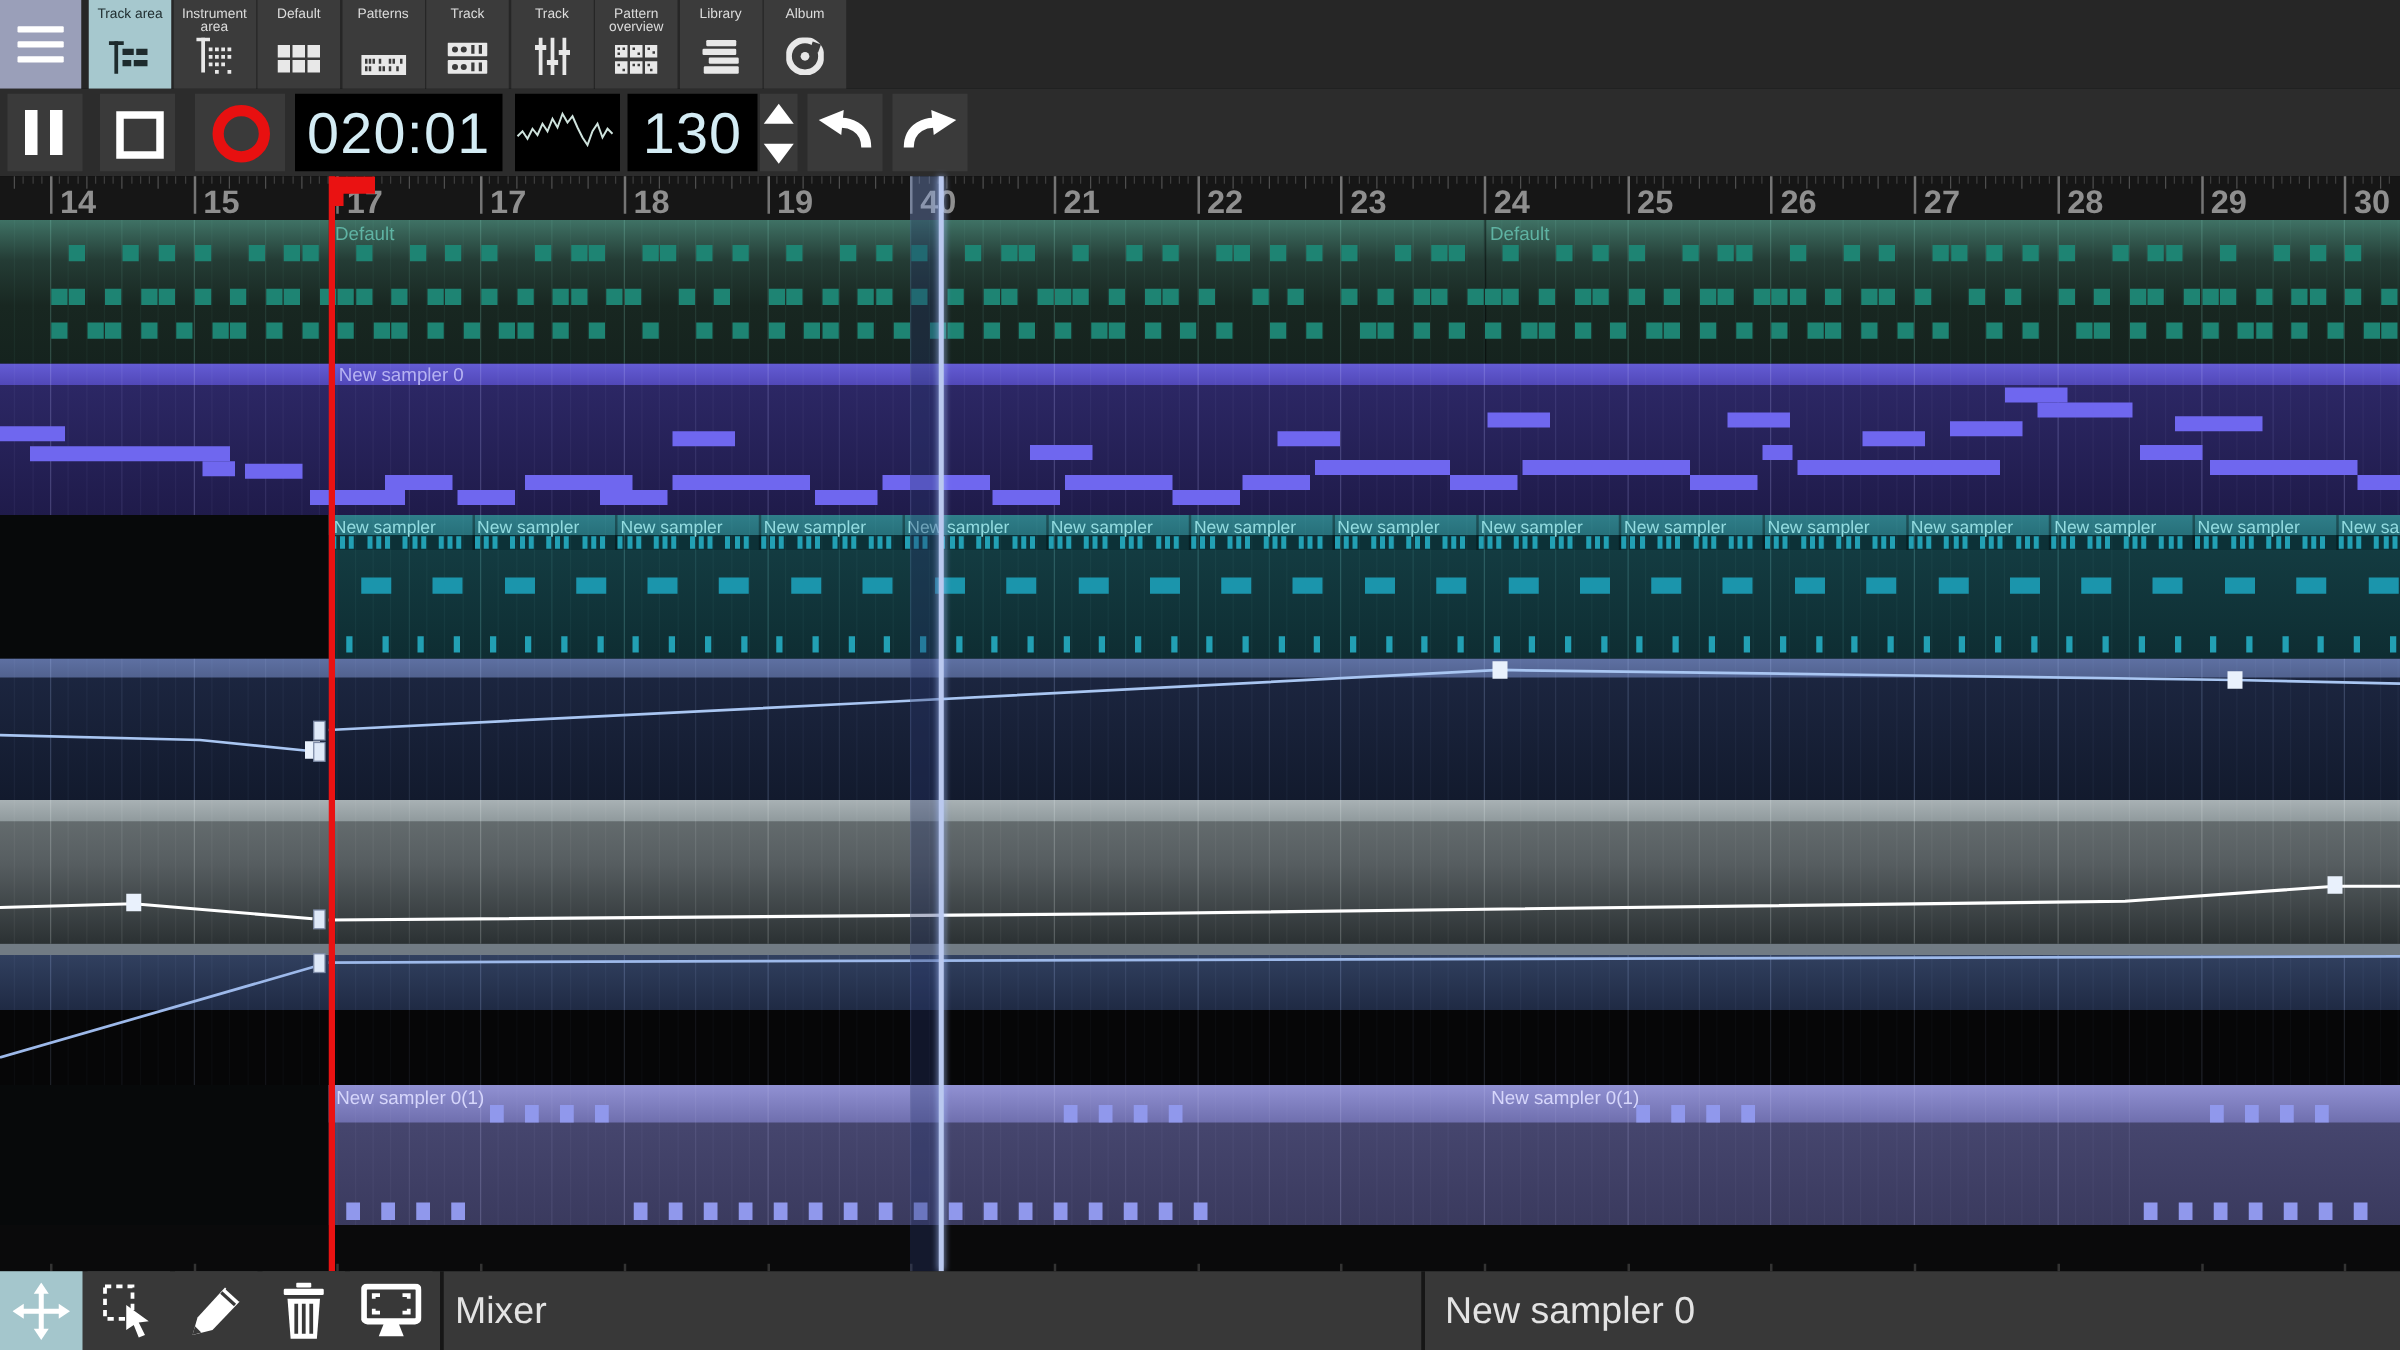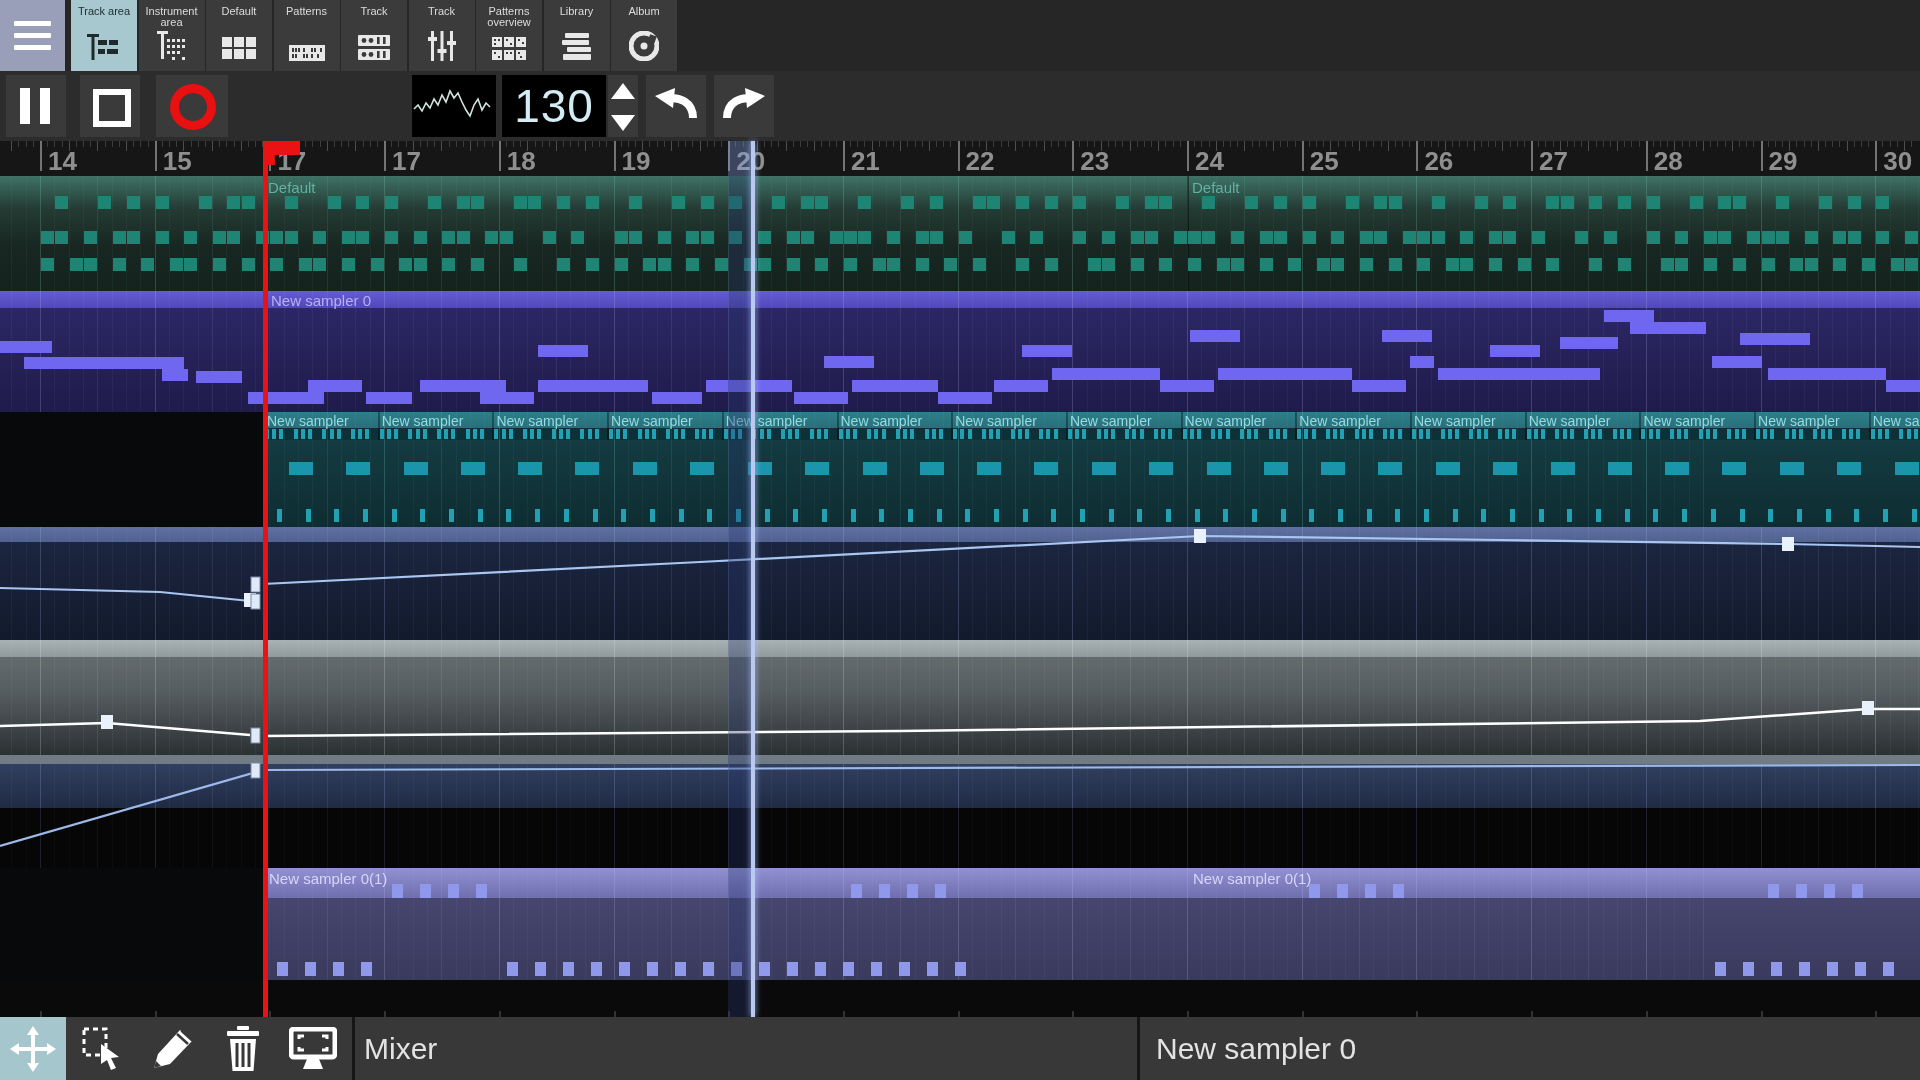--- a/index.html
+++ b/index.html
@@ -128,21 +128,21 @@
           <div class="ticon" style="fill: rgb(232, 232, 232); color: rgb(232, 232, 232);"><svg width="28" height="30" viewBox="0 0 28 30">
               <rect x="3" y="0" width="3" height="30"></rect>
               <rect x="0" y="6" width="9" height="4"></rect>
               <rect x="12.5" y="0" width="3" height="30"></rect>
               <rect x="9.5" y="18" width="9" height="4"></rect>
               <rect x="22" y="0" width="3" height="30"></rect>
               <rect x="19" y="10" width="9" height="4"></rect>
             </svg></div>
         </div>
         <div class="abs tab" style="left: 476px;">
-          <div class="tlabel">Patterns overview</div>
+          <div class="tlabel">Pattern overview</div>
           <div class="ticon" style="fill: rgb(232, 232, 232); color: rgb(232, 232, 232);"><svg width="34" height="24" viewBox="0 0 34 24">
               <g>
                 <rect x="0" y="0" width="10" height="10"></rect>
                 <rect x="12" y="0" width="10" height="10"></rect>
                 <rect x="24" y="0" width="10" height="10"></rect>
                 <rect x="0" y="13" width="10" height="10"></rect>
                 <rect x="12" y="13" width="10" height="10"></rect>
                 <rect x="24" y="13" width="10" height="10"></rect>
               </g>
               <g fill="#3b3b3b">
@@ -188,20 +188,21 @@
         <span class="abs" style="left:14px;top:13px;width:10px;height:36px;background:#fff"></span>
         <span class="abs" style="left:34px;top:13px;width:10px;height:36px;background:#fff"></span>
       </span>
     </div>
     <div class="abs tbtn" style="left:80px;width:60px">
       <span class="abs" style="left:13px;top:14px;width:26px;height:26px;border:6px solid #fff"></span>
     </div>
     <div class="abs tbtn" style="left:156px;width:72px">
       <span class="abs" style="left:14px;top:9px;width:28px;height:28px;border:9px solid #e81010;border-radius:50%"></span>
     </div>
+    <div class="abs disp" style="left:236px;width:166px">020:01</div>
     <div class="abs tbtn" style="left:412px;width:84px;background:#000">
       <svg width="84" height="62" viewBox="0 0 80 62">
         <polyline id="wavepoly" fill="none" stroke="#cfe3dd" stroke-width="1.6" points="0,34 4,30 8,36 12,28 16,33 20,24 24,30 28,20 32,27 36,16 40,23 44,18 48,27 52,35 56,41 60,30 64,24 68,35 72,28 76,32"></polyline>
       </svg>
     </div>
     <div class="abs disp" style="left:502px;width:104px">130</div>
     <div class="abs tbtn" style="left:608px;width:30px">
       <svg width="30" height="62" viewBox="0 0 30 62">
         <polygon points="15,8 27,24 3,24" fill="#fff"></polygon>
         <polygon points="15,56 27,40 3,40" fill="#fff"></polygon>
@@ -487,21 +488,21 @@
       <div class="abs" style="left: 1889.54px; top: 0px; width: 1px; height: 6px; background: rgb(60, 60, 60);"></div>
       <div class="abs" style="left: 1896.71px; top: 0px; width: 1px; height: 6px; background: rgb(60, 60, 60);"></div>
       <div class="abs" style="left: 1903.88px; top: 0px; width: 1px; height: 10px; background: rgb(78, 78, 78);"></div>
       <div class="abs" style="left: 1911.04px; top: 0px; width: 1px; height: 6px; background: rgb(60, 60, 60);"></div>
       <div class="rnum" style="left: 48px; top: 5px;">14</div>
       <div class="rnum" style="left: 162.7px; top: 5px;">15</div>
       <div class="rnum" style="left: 277.4px; top: 5px;">17</div>
       <div class="rnum" style="left: 392.1px; top: 5px;">17</div>
       <div class="rnum" style="left: 506.8px; top: 5px;">18</div>
       <div class="rnum" style="left: 621.5px; top: 5px;">19</div>
-      <div class="rnum" style="left: 736.2px; top: 5px;">20</div>
+      <div class="rnum" style="left: 736.2px; top: 5px;">40</div>
       <div class="rnum" style="left: 850.9px; top: 5px;">21</div>
       <div class="rnum" style="left: 965.6px; top: 5px;">22</div>
       <div class="rnum" style="left: 1080.3px; top: 5px;">23</div>
       <div class="rnum" style="left: 1195px; top: 5px;">24</div>
       <div class="rnum" style="left: 1309.7px; top: 5px;">25</div>
       <div class="rnum" style="left: 1424.4px; top: 5px;">26</div>
       <div class="rnum" style="left: 1539.1px; top: 5px;">27</div>
       <div class="rnum" style="left: 1653.8px; top: 5px;">28</div>
       <div class="rnum" style="left: 1768.5px; top: 5px;">29</div>
       <div class="rnum" style="left: 1883.2px; top: 5px;">30</div>

